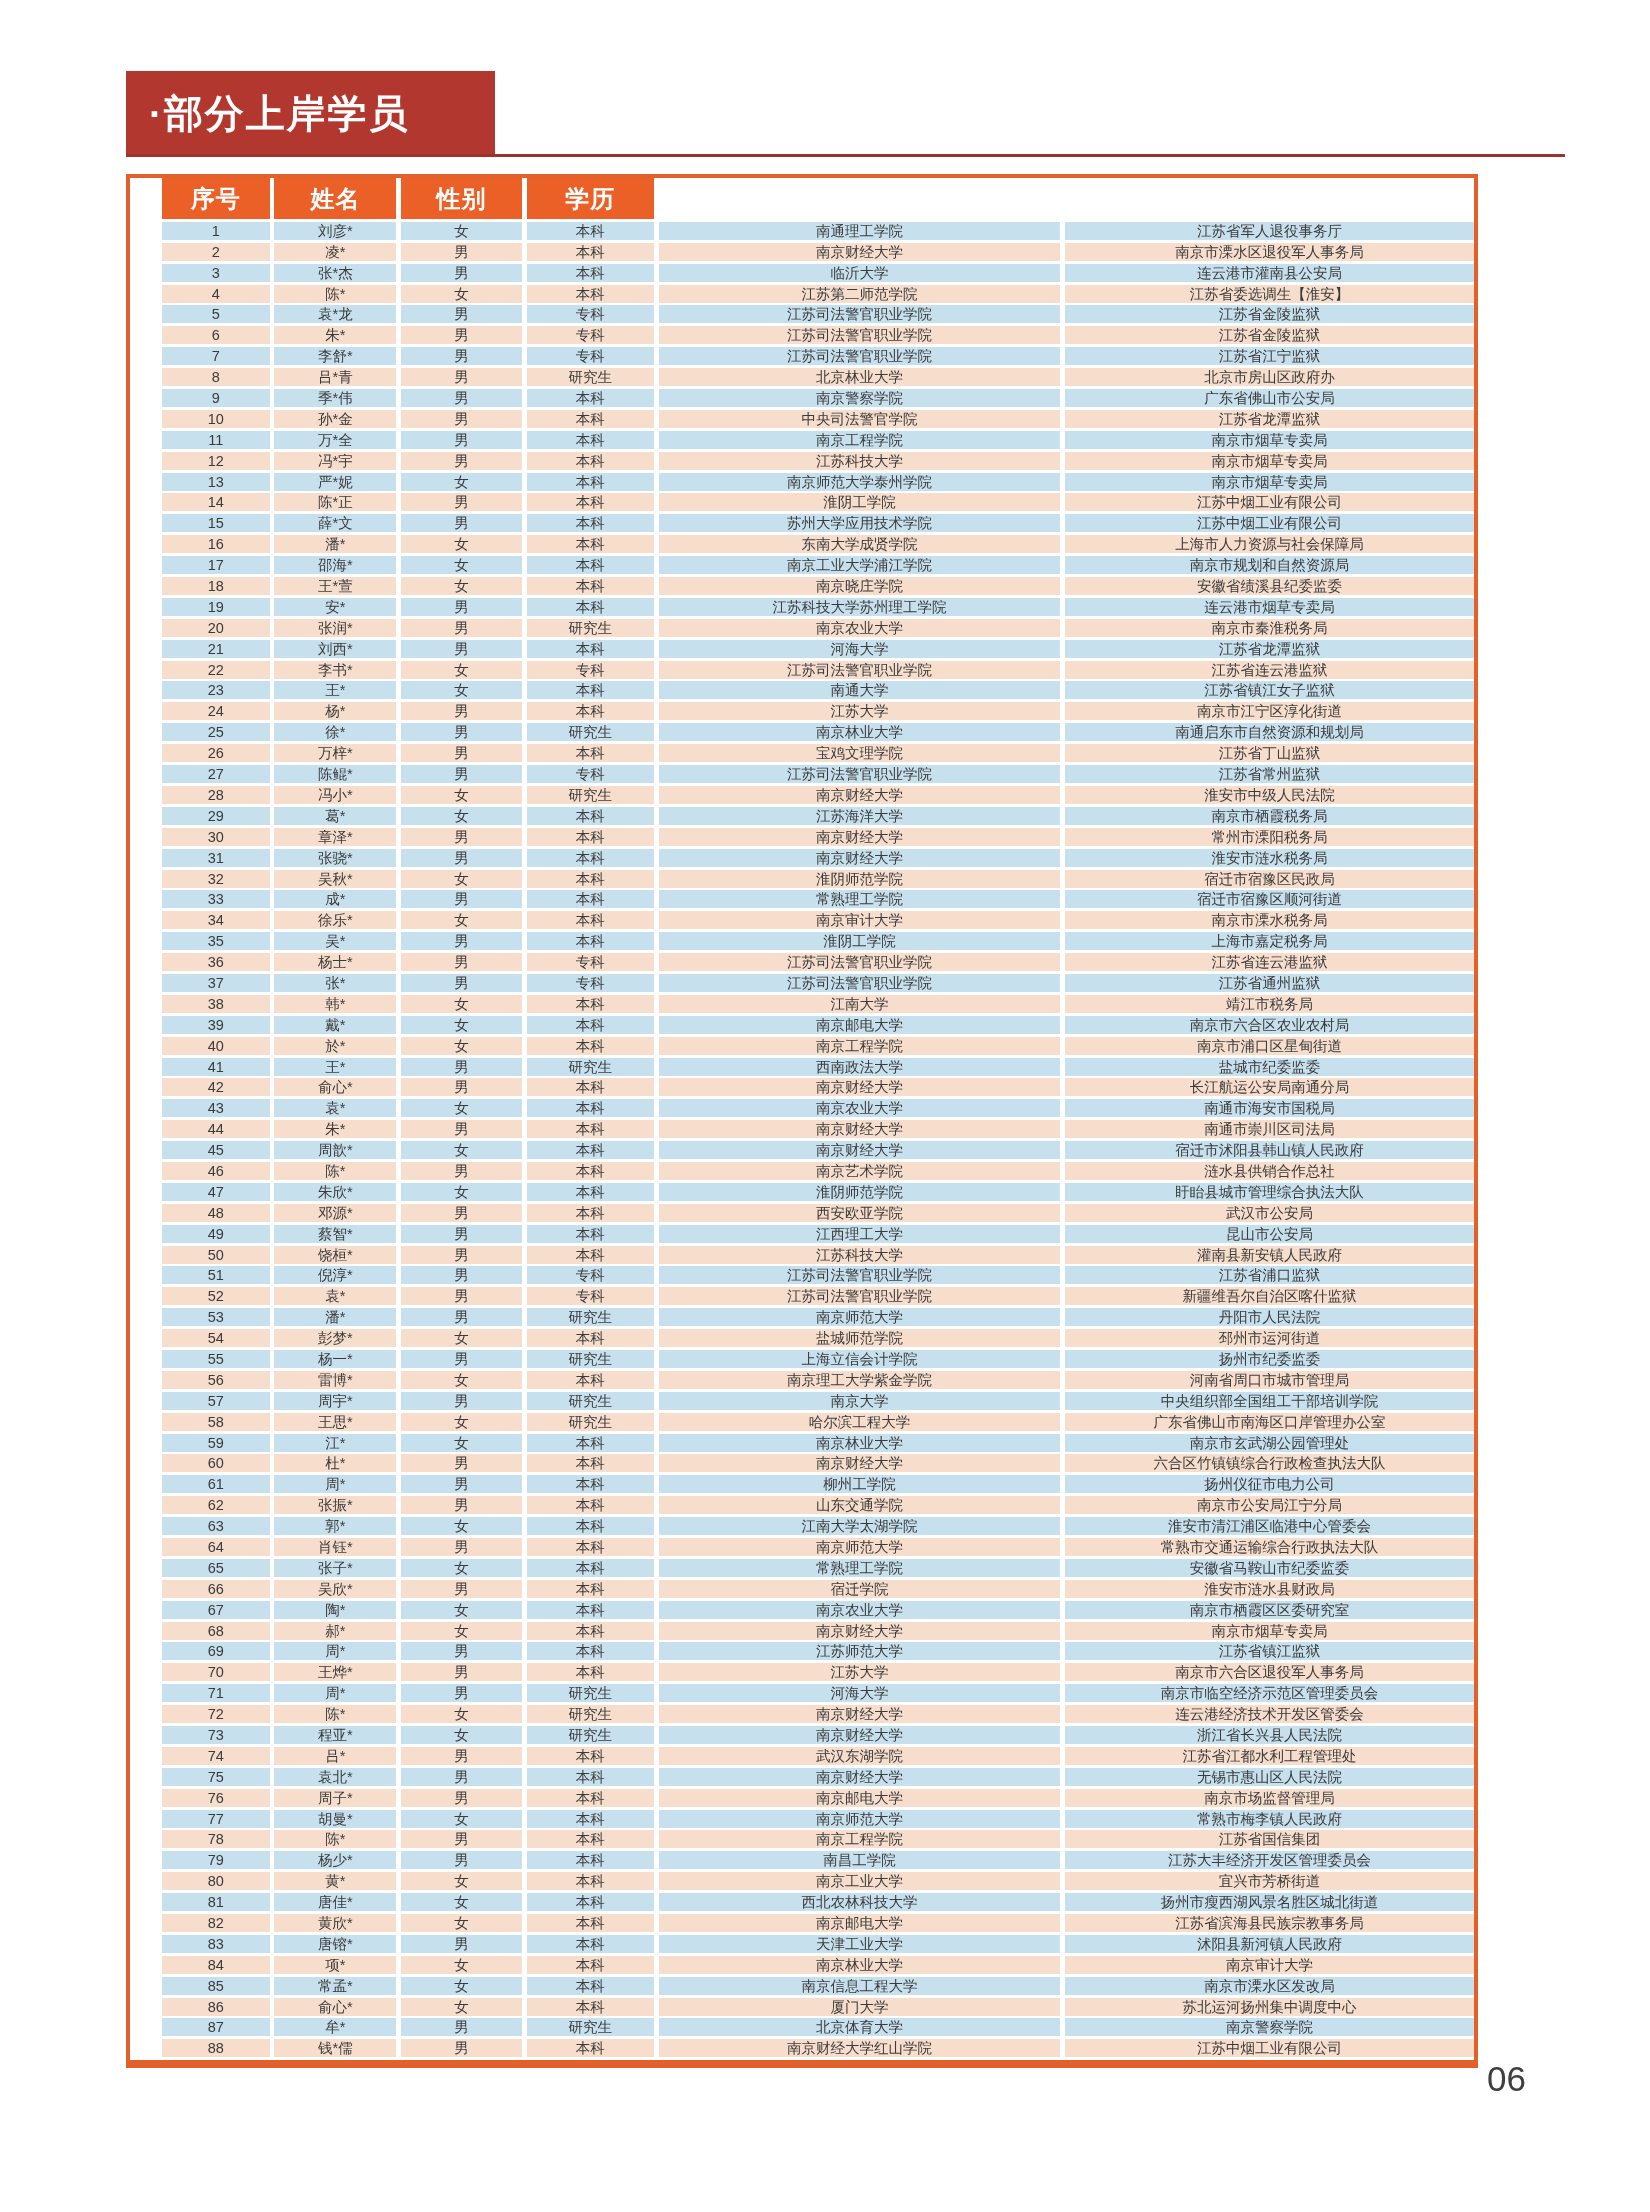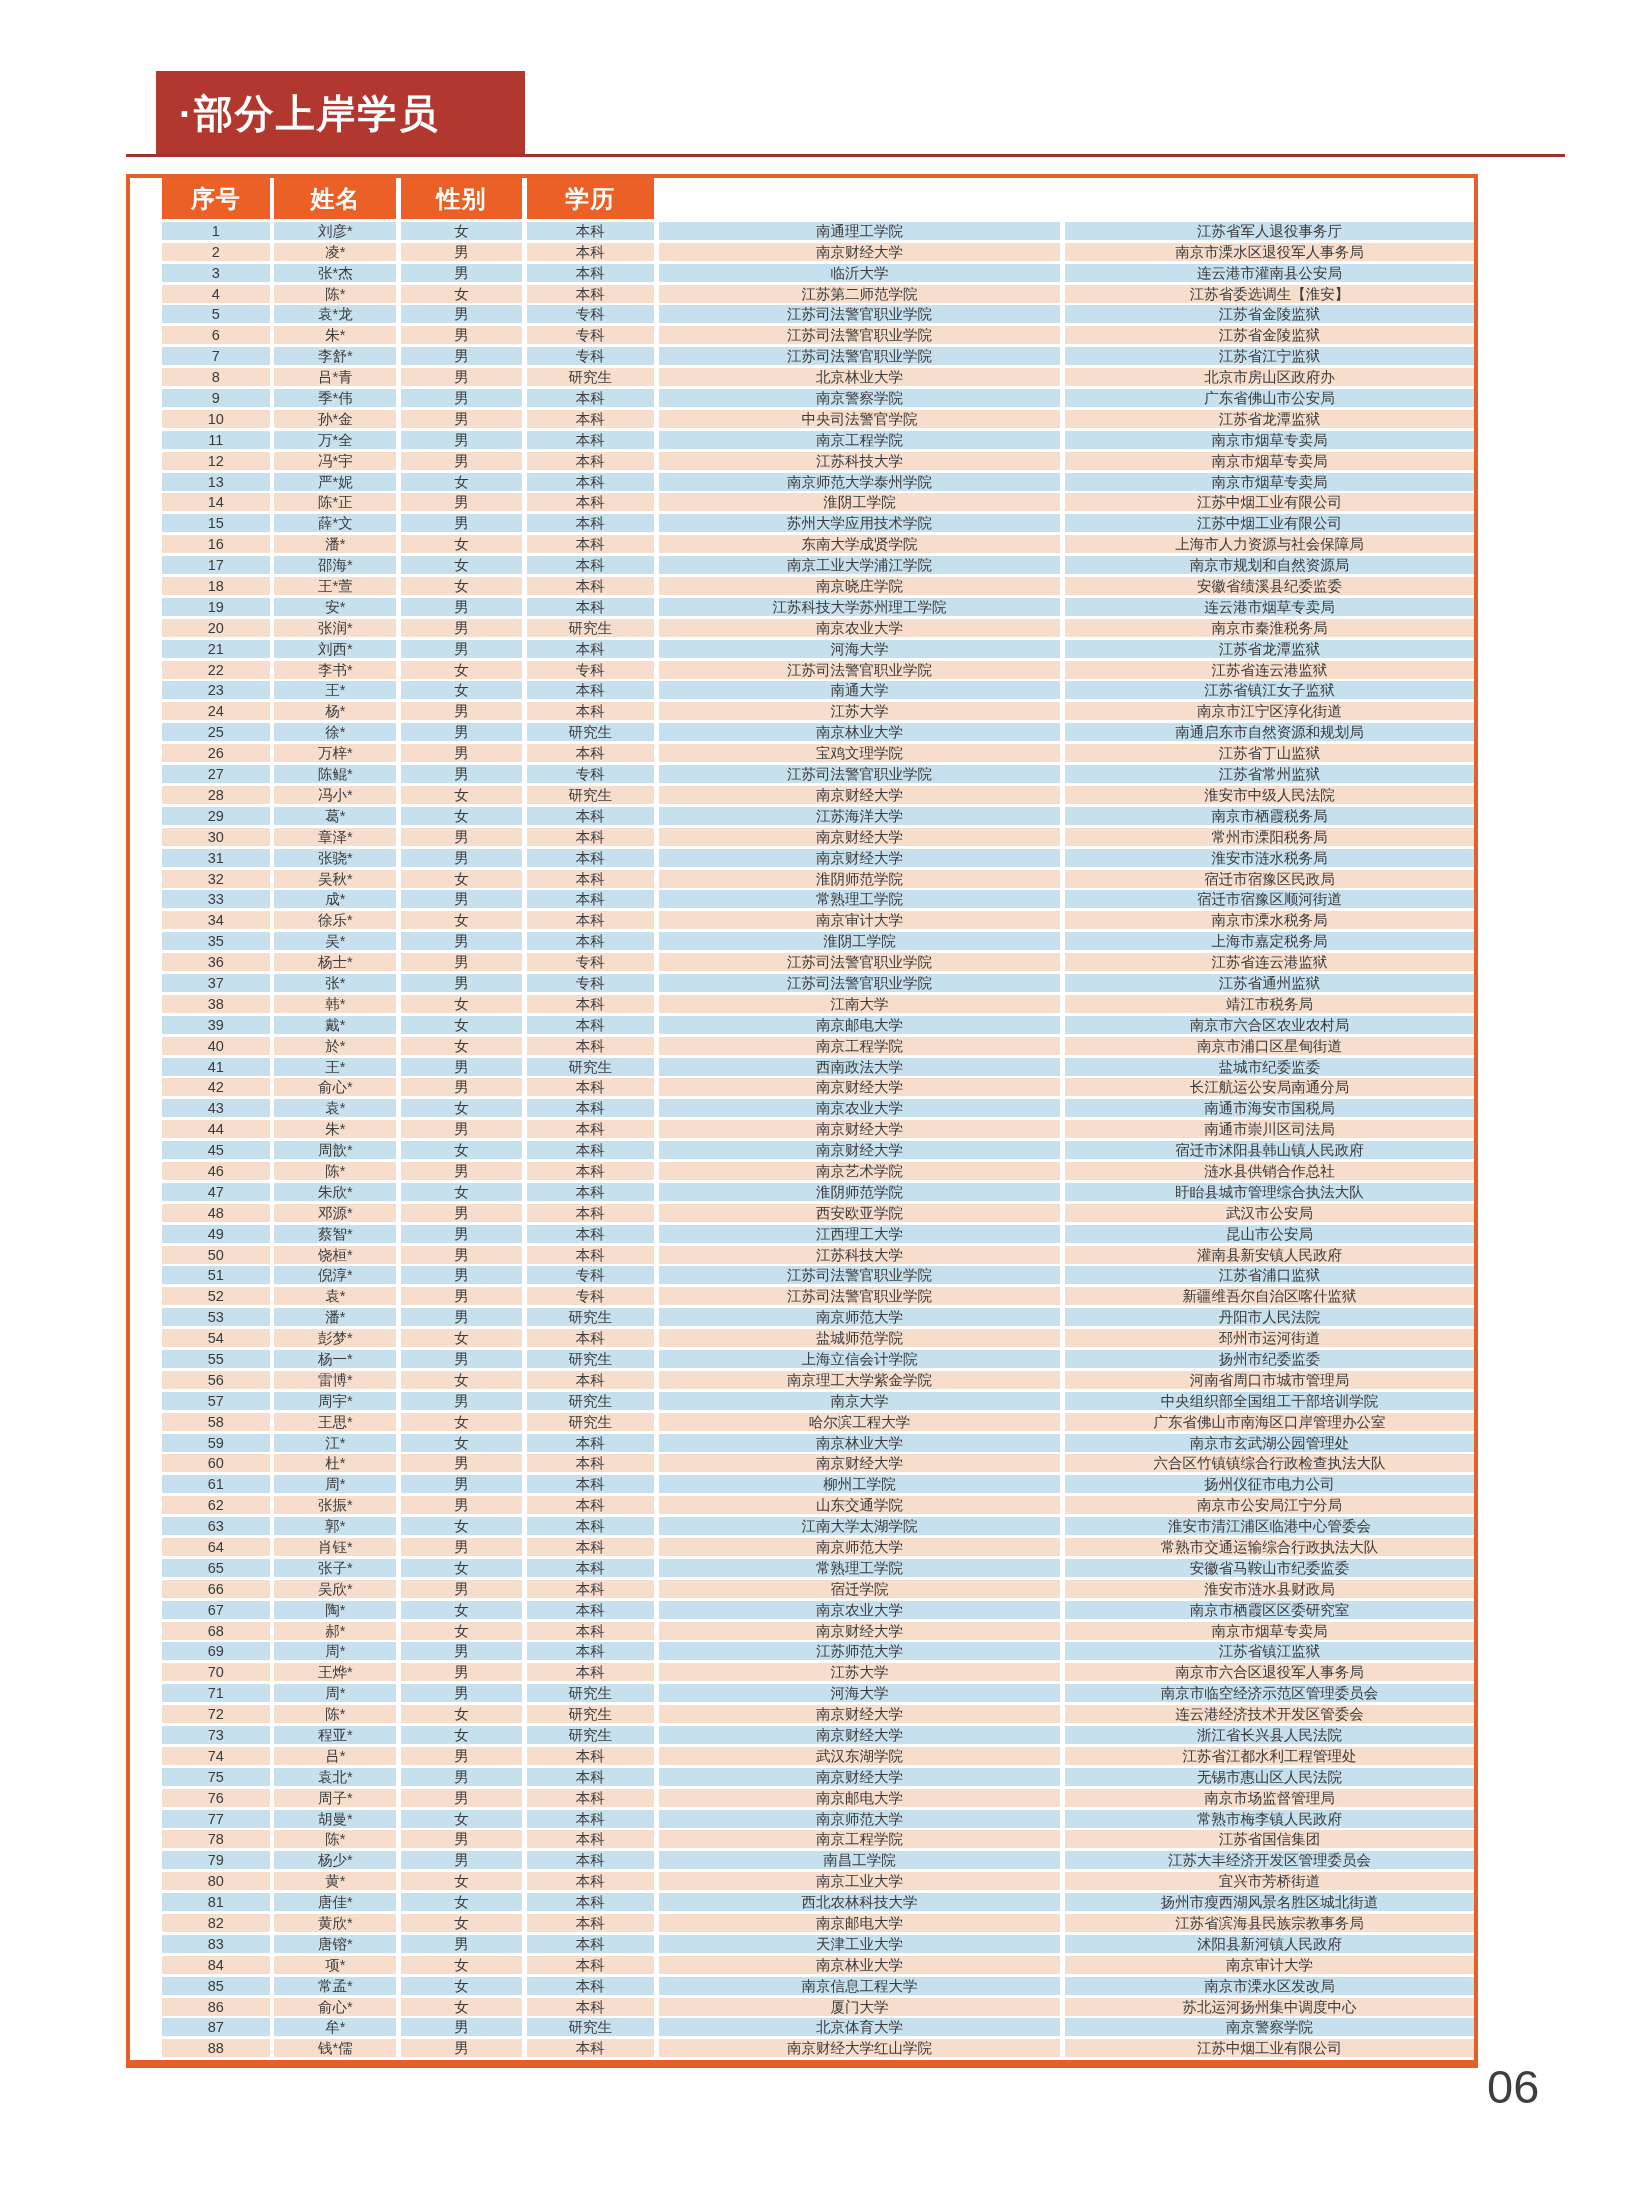--- a/index.html
+++ b/index.html
@@ -21,21 +21,21 @@
     font-family:"Liberation Sans","DejaVu Sans",sans-serif;
     overflow:hidden;
   }
   .title-badge{
     position:absolute;left:126px;top:71px;
     width:369px;height:85px;
     background:var(--badge-red);
     color:#fff;
     display:flex;align-items:center;
     padding-left:23px;box-sizing:border-box;
-    font-size:39px;font-weight:bold;letter-spacing:1.9px;margin-left:30px;
+    font-size:39px;font-weight:bold;letter-spacing:1.9px;
   }
   .title-rule{
     position:absolute;left:126px;top:154px;
     width:1439px;height:2.9px;
     background:var(--rule-red);
   }
   .table-wrap{
     position:absolute;left:126px;top:174px;
     width:1352px;
     box-sizing:border-box;
@@ -75,21 +75,21 @@
   .body-row.blue .tcell{background:var(--row-blue);}
   .body-row.peach .tcell{background:var(--row-peach);}
   .c0{width:8.2%;}
   .c1{width:9.3%;}
   .c2{width:9.2%;}
   .c3{width:9.7%;}
   .c4{width:30.6%;}
   .c5{flex:1;}
   .page-number{
     position:absolute;left:1487px;top:2059px;
-    font-size:47px;color:var(--pagenum-color);
+    font-size:35px;color:var(--pagenum-color);
     font-family:"Liberation Sans","DejaVu Sans",sans-serif;
   }
 </style>
 </head>
 <body>
 
 <div class="page">
 
   <div class="title-badge">
     <span>·部分上岸学员</span>

